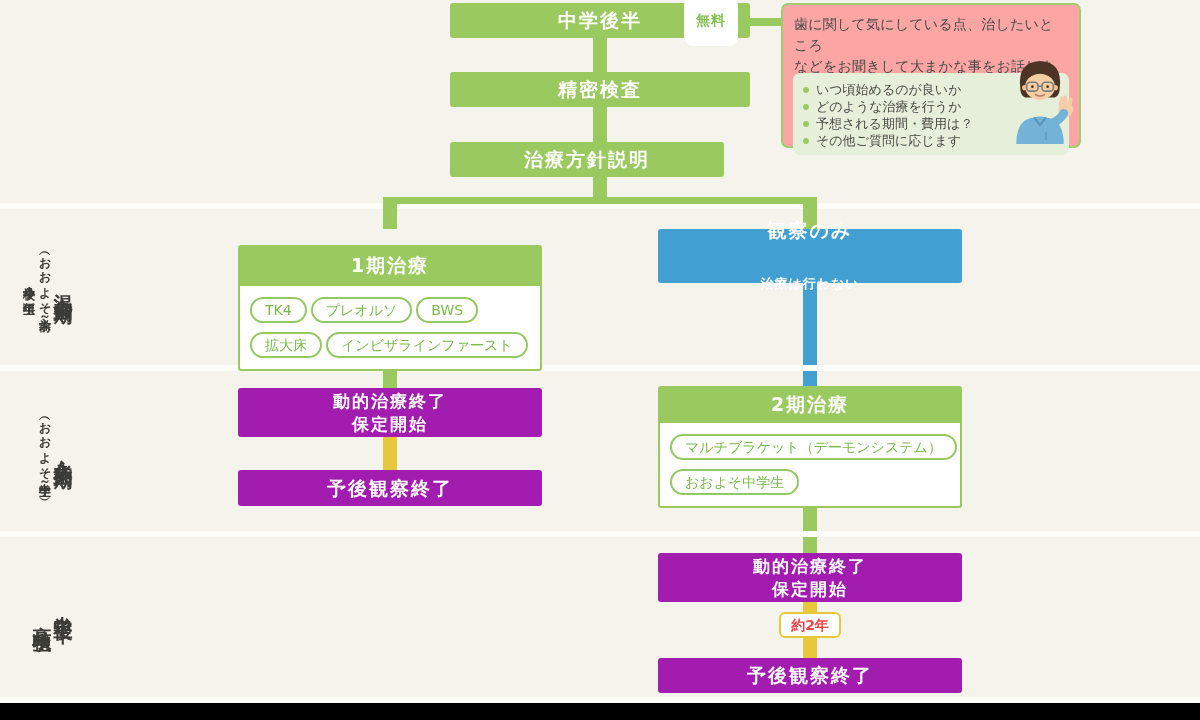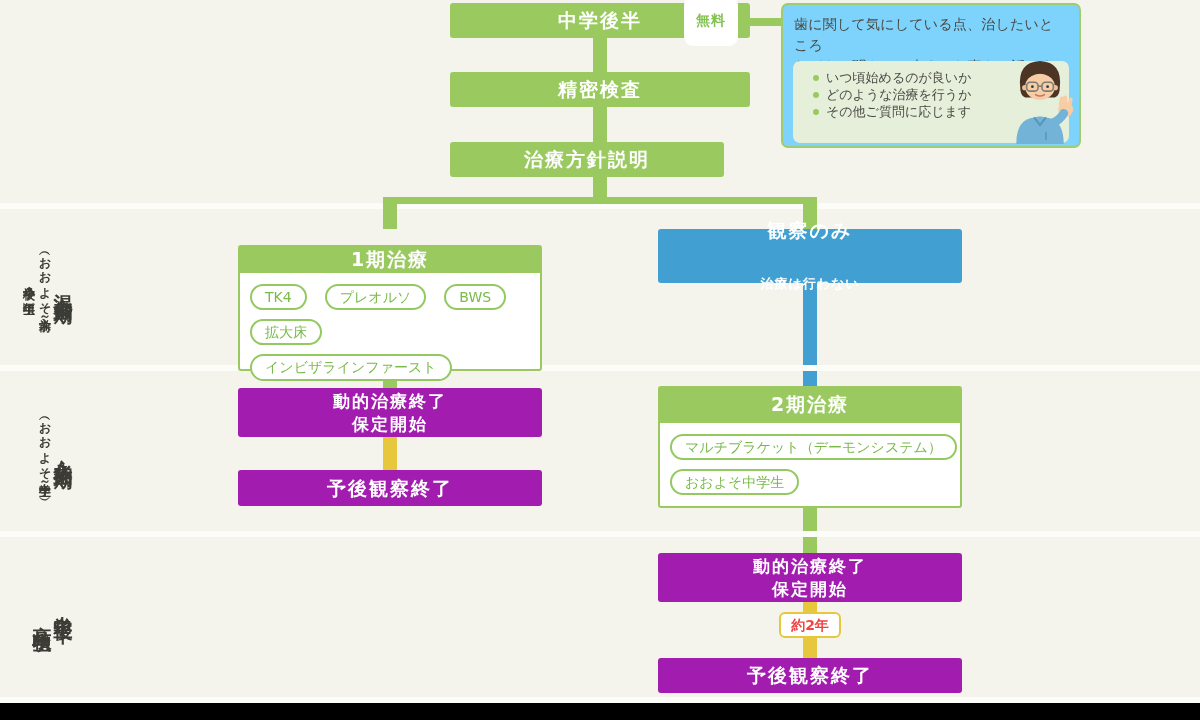--- a/index.html
+++ b/index.html
@@ -39,21 +39,21 @@
   .panel{
     position:absolute;z-index:5;box-sizing:border-box;background:#fff;
     border:2px solid #9aca5f;border-radius:3px;display:flex;flex-direction:column;
   }
   .panel-head{
     background:#9aca5f;color:#fff;font-weight:bold;font-size:19px;letter-spacing:2px;
     display:flex;align-items:center;justify-content:center;
   }
   .panel-body{
     flex:1;display:flex;flex-wrap:wrap;align-content:flex-start;
-    gap:9px 18px;padding:11px 10px;
+    gap:9px 4px;padding:11px 10px;
   }
   .tag{
     border:2px solid #94c962;color:#79ba49;background:#fff;
     border-radius:999px;padding:2px 13px;font-size:14px;font-weight:500;
     white-space:nowrap;line-height:1.3;
   }
   
   .badge-duration{
     position:absolute;z-index:6;box-sizing:border-box;background:#fff;
     border:2px solid #e7c83d;color:#ef4444;border-radius:6px;
@@ -63,27 +63,27 @@
   .period{
     position:absolute;z-index:5;
     writing-mode:vertical-rl;text-orientation:mixed;
     text-align:center;color:#3c3c37;
   }
   .p-main{font-size:19px;font-weight:bold;letter-spacing:3px;line-height:1.1;}
   .p-sub{font-size:12px;font-weight:600;letter-spacing:1px;line-height:1.35;}
   
   .callout{
     position:absolute;left:781px;top:3px;width:300px;height:145px;z-index:5;
-    box-sizing:border-box;background:#7dd3fc;border:2px solid #9fcc6e;border-radius:7px;
+    box-sizing:border-box;background:#fca5a5;border:2px solid #9fcc6e;border-radius:7px;
     padding:9px 11px;
   }
   .callout-heading{font-size:14px;line-height:1.5;color:#4a4a45;letter-spacing:.2px;}
   .callout-panel{
-    position:absolute;left:10px;top:56px;width:276px;height:82px;
-    background:#e6efda;border-radius:7px;box-sizing:border-box;padding:8px 20px;
+    position:absolute;left:10px;top:68px;width:276px;height:82px;
+    background:#e6efda;border-radius:7px;box-sizing:border-box;padding:8px 10px;
   }
   .bullet-row{display:flex;align-items:center;font-size:13px;line-height:17px;color:#4a4a45;}
   .bullet-dot{
     width:6px;height:6px;border-radius:50%;background:#9aca5f;
     margin-right:7px;flex:0 0 auto;
   }
   .dentist{position:absolute;right:3px;bottom:2px;width:72px;height:87px;}
   
   .footer-bar{position:absolute;left:0;top:703px;width:1200px;height:17px;background:#000;z-index:7;}
 </style>
@@ -185,20 +185,24 @@
       <div class="bullet-row">
         <span class="bullet-dot"></span>
         <span>いつ頃始めるのが良いか</span>
       </div>
       <div class="bullet-row">
         <span class="bullet-dot"></span>
         <span>どのような治療を行うか</span>
       </div>
       <div class="bullet-row">
         <span class="bullet-dot"></span>
+        <span>予想される期間・費用は？</span>
+      </div>
+      <div class="bullet-row">
+        <span class="bullet-dot"></span>
         <span>その他ご質問に応じます</span>
       </div>
     </div>
     <svg class="dentist" viewBox="0 0 72 88">
 
       <path d="M57 48 L58 42 M61.5 47 L61.5 41 M66 48 L67 43" stroke="#f7cda6" stroke-width="4" stroke-linecap="round" fill="none"></path>
       <circle cx="62" cy="53" r="7.5" fill="#f7cda6"></circle>
 
       <path d="M16 31 Q13 5 36 4 Q59 5 56 31 Q56 39 51 41 L21 41 Q16 39 16 31 Z" fill="#4c3524"></path>
 

